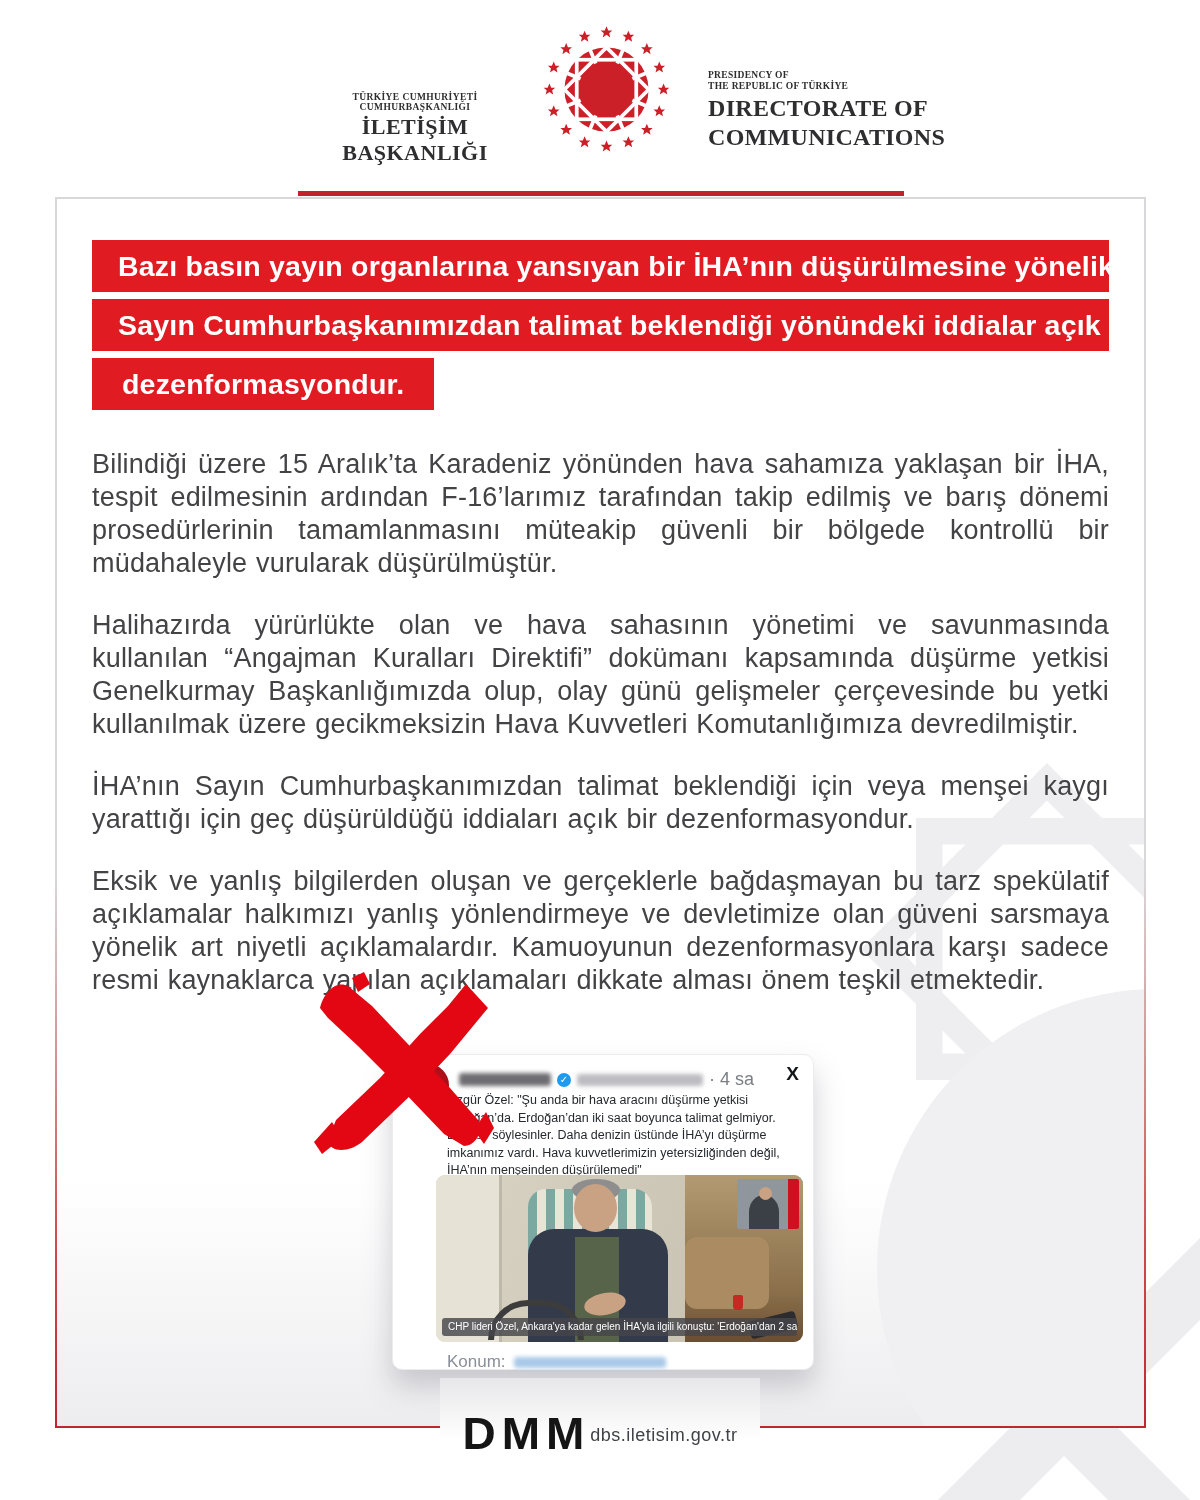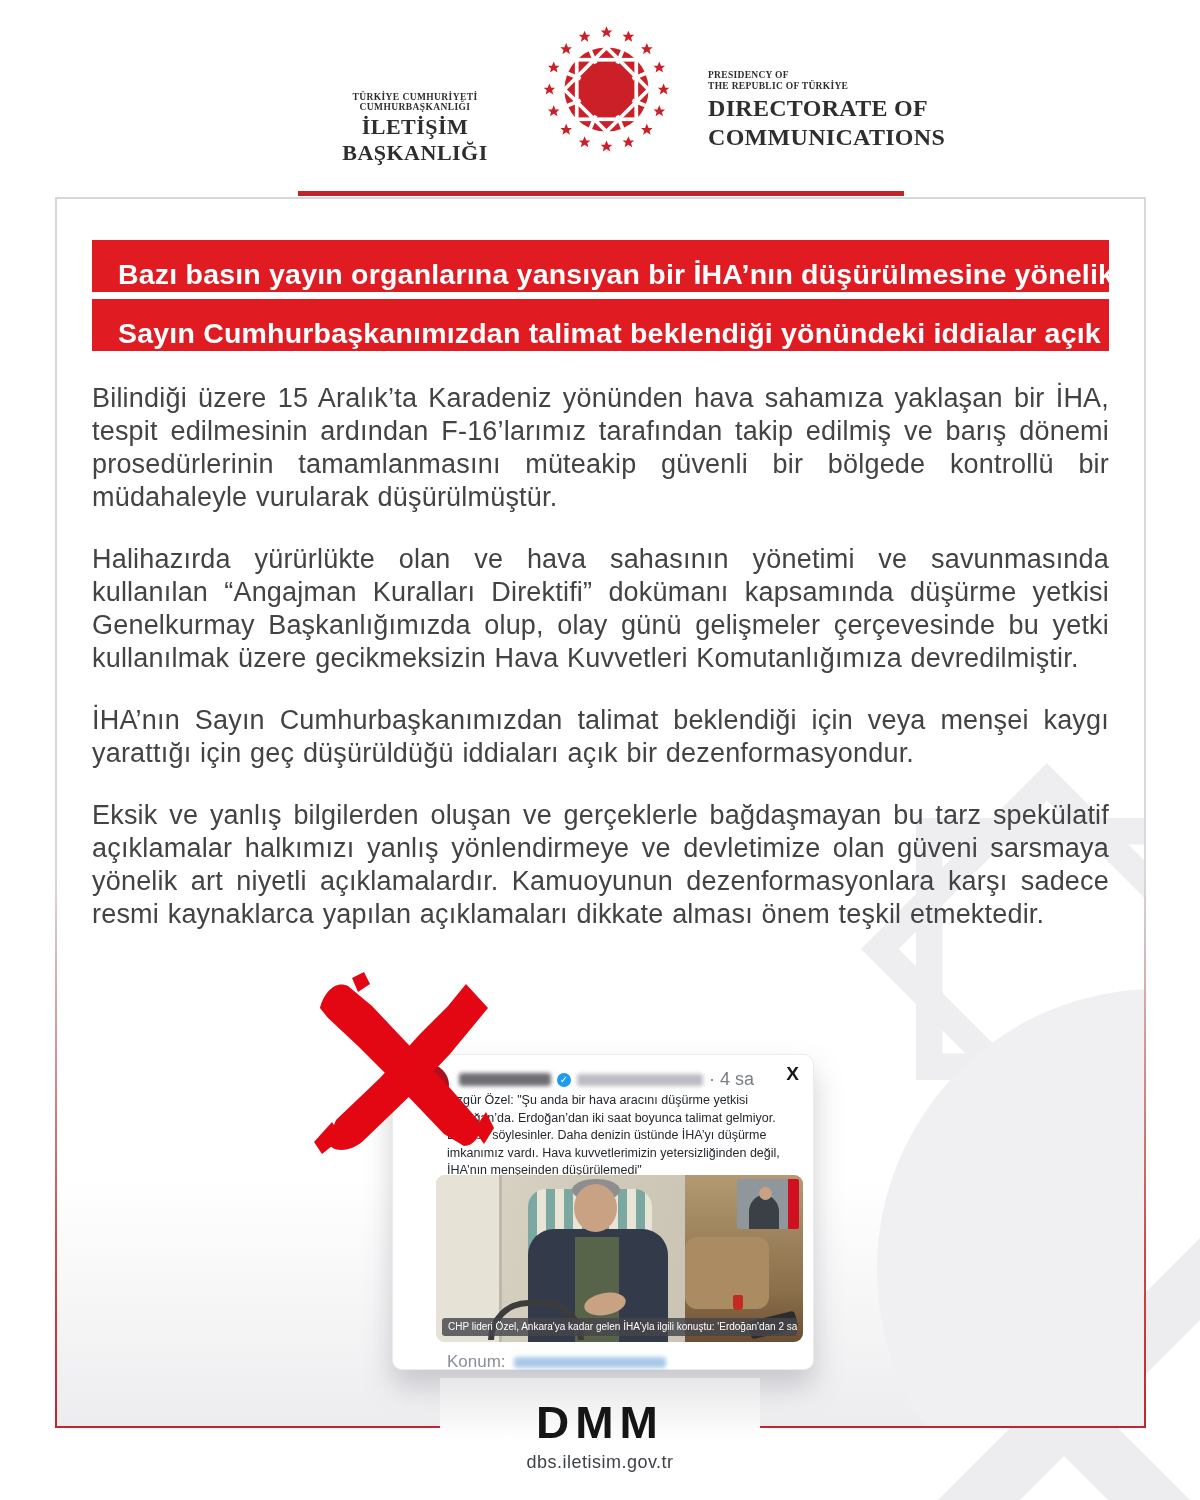--- a/index.html
+++ b/index.html
@@ -27,21 +27,21 @@
           background:linear-gradient(180deg,#ffffff 0%,#ffffff 80%,#ededef 100%);
           border:2px solid; border-image:linear-gradient(180deg,#d8d8db 0%,#d8d8db 55%,#cf4a4a 85%,#bf2630 100%) 2;
           padding:41px 35px 0 35px; overflow:hidden; z-index:2; }
 
   .wm { position:absolute; z-index:0; pointer-events:none; }
   .wm-circle { left:820px; top:790px; width:560px; height:560px; border-radius:50%; background:#f0f0f2; }
 
   .banner { position:relative; z-index:1; }
   .banner-line { height:52px; line-height:52px; background:var(--banner-red,#e11b22);
                  color:#ffffff; font-weight:bold; font-size:28.5px; letter-spacing:.2px;
-                 padding:8px 26px; margin-bottom:7px; white-space:nowrap; }
+                 padding:0 26px; margin-bottom:7px; white-space:nowrap; }
   .banner-line.stretch { text-align:justify; text-align-last:justify; }
   .banner-line.short { display:inline-block; padding:0 30px; }
 
   .body-text { position:relative; z-index:1; margin-top:31px; }
   .body-text p { font-size:27px; line-height:33px; letter-spacing:.2px; word-spacing:1px;
                  color:#434346; text-align:justify; margin-bottom:29px; }
 
   
   .tweet { position:absolute; left:335px; top:855px; width:422px; height:316px;
            background:#ffffff; border:1px solid #ececee; border-radius:10px;
@@ -97,21 +97,21 @@
   .tweet-location { position:absolute; left:54px; top:297px; display:flex; align-items:center; gap:8px;
                     color:#8a9099; font-size:17px; }
   .blur-loc { width:152px; height:11px; border-radius:3px; background:#a9c9e8; filter:blur(2px); }
 
   
   .red-x { position:absolute; left:292px; top:962px; width:212px; height:200px; z-index:6; }
 
   
   .footer { position:absolute; left:440px; top:1378px; width:320px; height:112px; z-index:5;
             background:linear-gradient(180deg,#e7e7e9 0%,#ffffff 55%);
-            display:flex; flex-direction:column; align-items:center; justify-content:center; }
+            display:flex; flex-direction:row; align-items:center; justify-content:center; }
   .dmm { font-size:46px; font-weight:bold; letter-spacing:6px; color:#151515; transform:scaleY(.95); }
   .url { font-size:18px; color:#3f4246; letter-spacing:.5px; margin-top:2px; }
 
   
   .wm-out1 { position:absolute; left:1060px; top:1180px; width:58px; height:420px;
              background:#ededef; transform:rotate(45deg); z-index:1; }
   .wm-out2 { position:absolute; left:1040px; top:1210px; width:58px; height:420px;
              background:#ededef; transform:rotate(-45deg); z-index:1; }
 </style>
 </head>
@@ -175,20 +175,21 @@
       <g stroke="#eeeef1" stroke-width="7" fill="none">
         <path d="M50,6 L94,50 L50,94 L6,50 Z"></path>
         <rect x="19" y="19" width="62" height="62"></rect>
       </g>
     </svg>
     <div class="wm wm-circle"></div>
 
     <div class="banner">
       <div class="banner-line stretch">Bazı basın yayın organlarına yansıyan bir İHA’nın düşürülmesine yönelik</div>
       <div class="banner-line stretch">Sayın Cumhurbaşkanımızdan talimat beklendiği yönündeki iddialar açık bir</div>
+      <div class="banner-line short">dezenformasyondur.</div>
     </div>
 
     <div class="body-text">
       <p>Bilindiği üzere 15 Aralık’ta Karadeniz yönünden hava sahamıza yaklaşan bir İHA, tespit edilmesinin ardından F-16’larımız tarafından takip edilmiş ve barış dönemi prosedürlerinin tamamlanmasını müteakip güvenli bir bölgede kontrollü bir müdahaleyle vurularak düşürülmüştür.</p>
       <p>Halihazırda yürürlükte olan ve hava sahasının yönetimi ve savunmasında kullanılan “Angajman Kuralları Direktifi” dokümanı kapsamında düşürme yetkisi Genelkurmay Başkanlığımızda olup, olay günü gelişmeler çerçevesinde bu yetki kullanılmak üzere gecikmeksizin Hava Kuvvetleri Komutanlığımıza devredilmiştir.</p>
       <p>İHA’nın Sayın Cumhurbaşkanımızdan talimat beklendiği için veya menşei kaygı yarattığı için geç düşürüldüğü iddiaları açık bir dezenformasyondur.</p>
       <p>Eksik ve yanlış bilgilerden oluşan ve gerçeklerle bağdaşmayan bu tarz spekülatif açıklamalar halkımızı yanlış yönlendirmeye ve devletimize olan güveni sarsmaya yönelik art niyetli açıklamalardır. Kamuoyunun dezenformasyonlara karşı sadece resmi kaynaklarca yapılan açıklamaları dikkate alması önem teşkil etmektedir.</p>
     </div>
 
     <div class="tweet">

